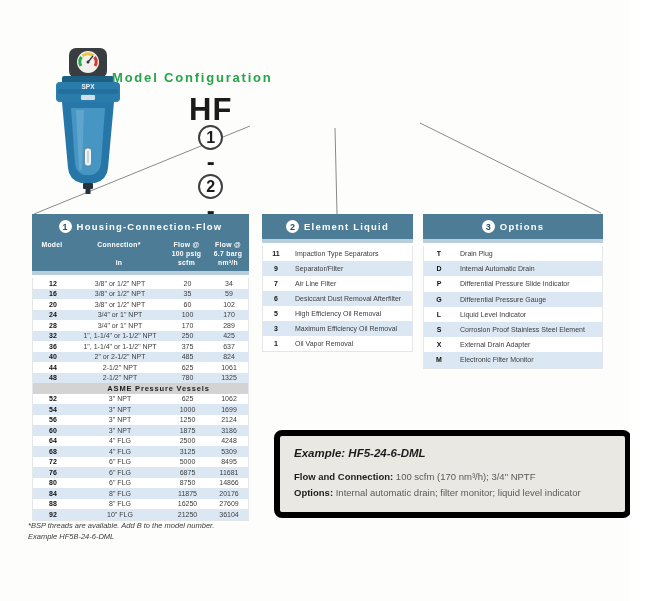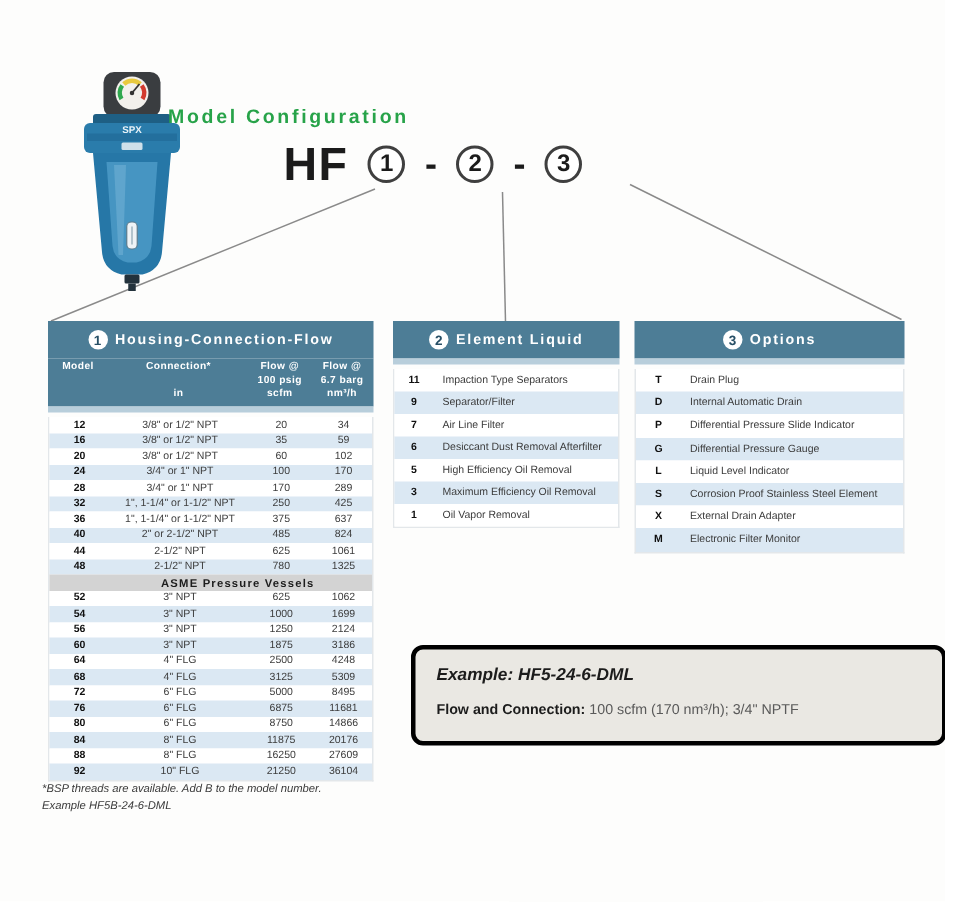--- a/index.html
+++ b/index.html
@@ -11,21 +11,21 @@
   .connectors{position:absolute;left:0;top:0;width:650px;height:601px;pointer-events:none;}
 
   
   .product{position:absolute;left:38px;top:44px;width:104px;height:152px;}
 
   
   .green-title{position:absolute;left:112px;top:70px;font-size:13px;font-weight:bold;
     color:#27a349;letter-spacing:1.8px;}
 
   
-  .code-row{position:absolute;left:189px;top:94px;display:flex;align-items:center;gap:13px;}
+  .code-row{position:absolute;left:189px;top:94px;display:flex;align-items:center;flex-direction:column;}
   .hf{font-size:31px;font-weight:bold;color:#1b1b1b;letter-spacing:1px;line-height:1;}
   .circle{width:25px;height:25px;border:2.5px solid #3f3f3f;border-radius:50%;
     display:flex;align-items:center;justify-content:center;font-size:16px;font-weight:bold;
     color:#1b1b1b;background:#fff;line-height:1;}
   .dash{font-size:24px;font-weight:bold;color:#1b1b1b;line-height:1;}
 
   
   .tbl{position:absolute;}
   .titlebar{display:flex;align-items:center;justify-content:center;gap:5px;height:25px;
     background:#4d7d96;color:#fff;font-weight:bold;font-size:9.5px;letter-spacing:1.2px;}
@@ -53,21 +53,21 @@
   .element{left:262px;top:214px;width:151px;}
   .options{left:423px;top:214px;width:180px;}
   .element .trow{grid-template-columns:26px 1fr;height:15px;font-size:7px;color:#3c3c3c;}
   .options .trow{grid-template-columns:30px 1fr;height:15.2px;font-size:7px;color:#3c3c3c;}
   .element .trow div:first-child,.options .trow div:first-child{
     font-weight:bold;color:#101010;text-align:center;}
   .element .trow div:last-child,.options .trow div:last-child{text-align:left;padding-left:6px;}
 
   
   .example{position:absolute;left:274px;top:430px;width:357px;background:#eae8e3;
-    border:3px solid #000000;border-radius:8px;padding:11px 14px 12px 14px;}
+    border:6px solid #000000;border-radius:8px;padding:11px 14px 12px 14px;}
   .example-title{font-size:11.5px;font-weight:bold;font-style:italic;color:#1c1c1c;margin-bottom:10px;}
   .ex-line{font-size:9.5px;line-height:1.65;color:#5a5a5a;}
   .ex-line b{color:#1c1c1c;}
 
   
   .footnote{position:absolute;left:28px;top:521px;width:250px;font-size:7.5px;font-style:italic;
     color:#3a3a3a;line-height:1.4;}
 </style>
 </head>
 <body>
@@ -363,20 +363,24 @@
         </div>
     </div>
   </div>
 
   <div class="example">
     <div class="example-title">Example: HF5-24-6-DML</div>
     <div class="ex-line">
       <b>Flow and Connection:</b>
       <span>100 scfm (170 nm³/h); 3/4" NPTF</span>
     </div>
+    <div class="ex-line">
+      <b>Options:</b>
+      <span>Internal automatic drain; filter monitor; liquid level indicator</span>
+    </div>
   </div>
 
   <div class="footnote">
     <div>*BSP threads are available. Add B to the model number.</div>
     <div>Example HF5B-24-6-DML</div>
   </div>
 
 </div>
 
 </body></html>

